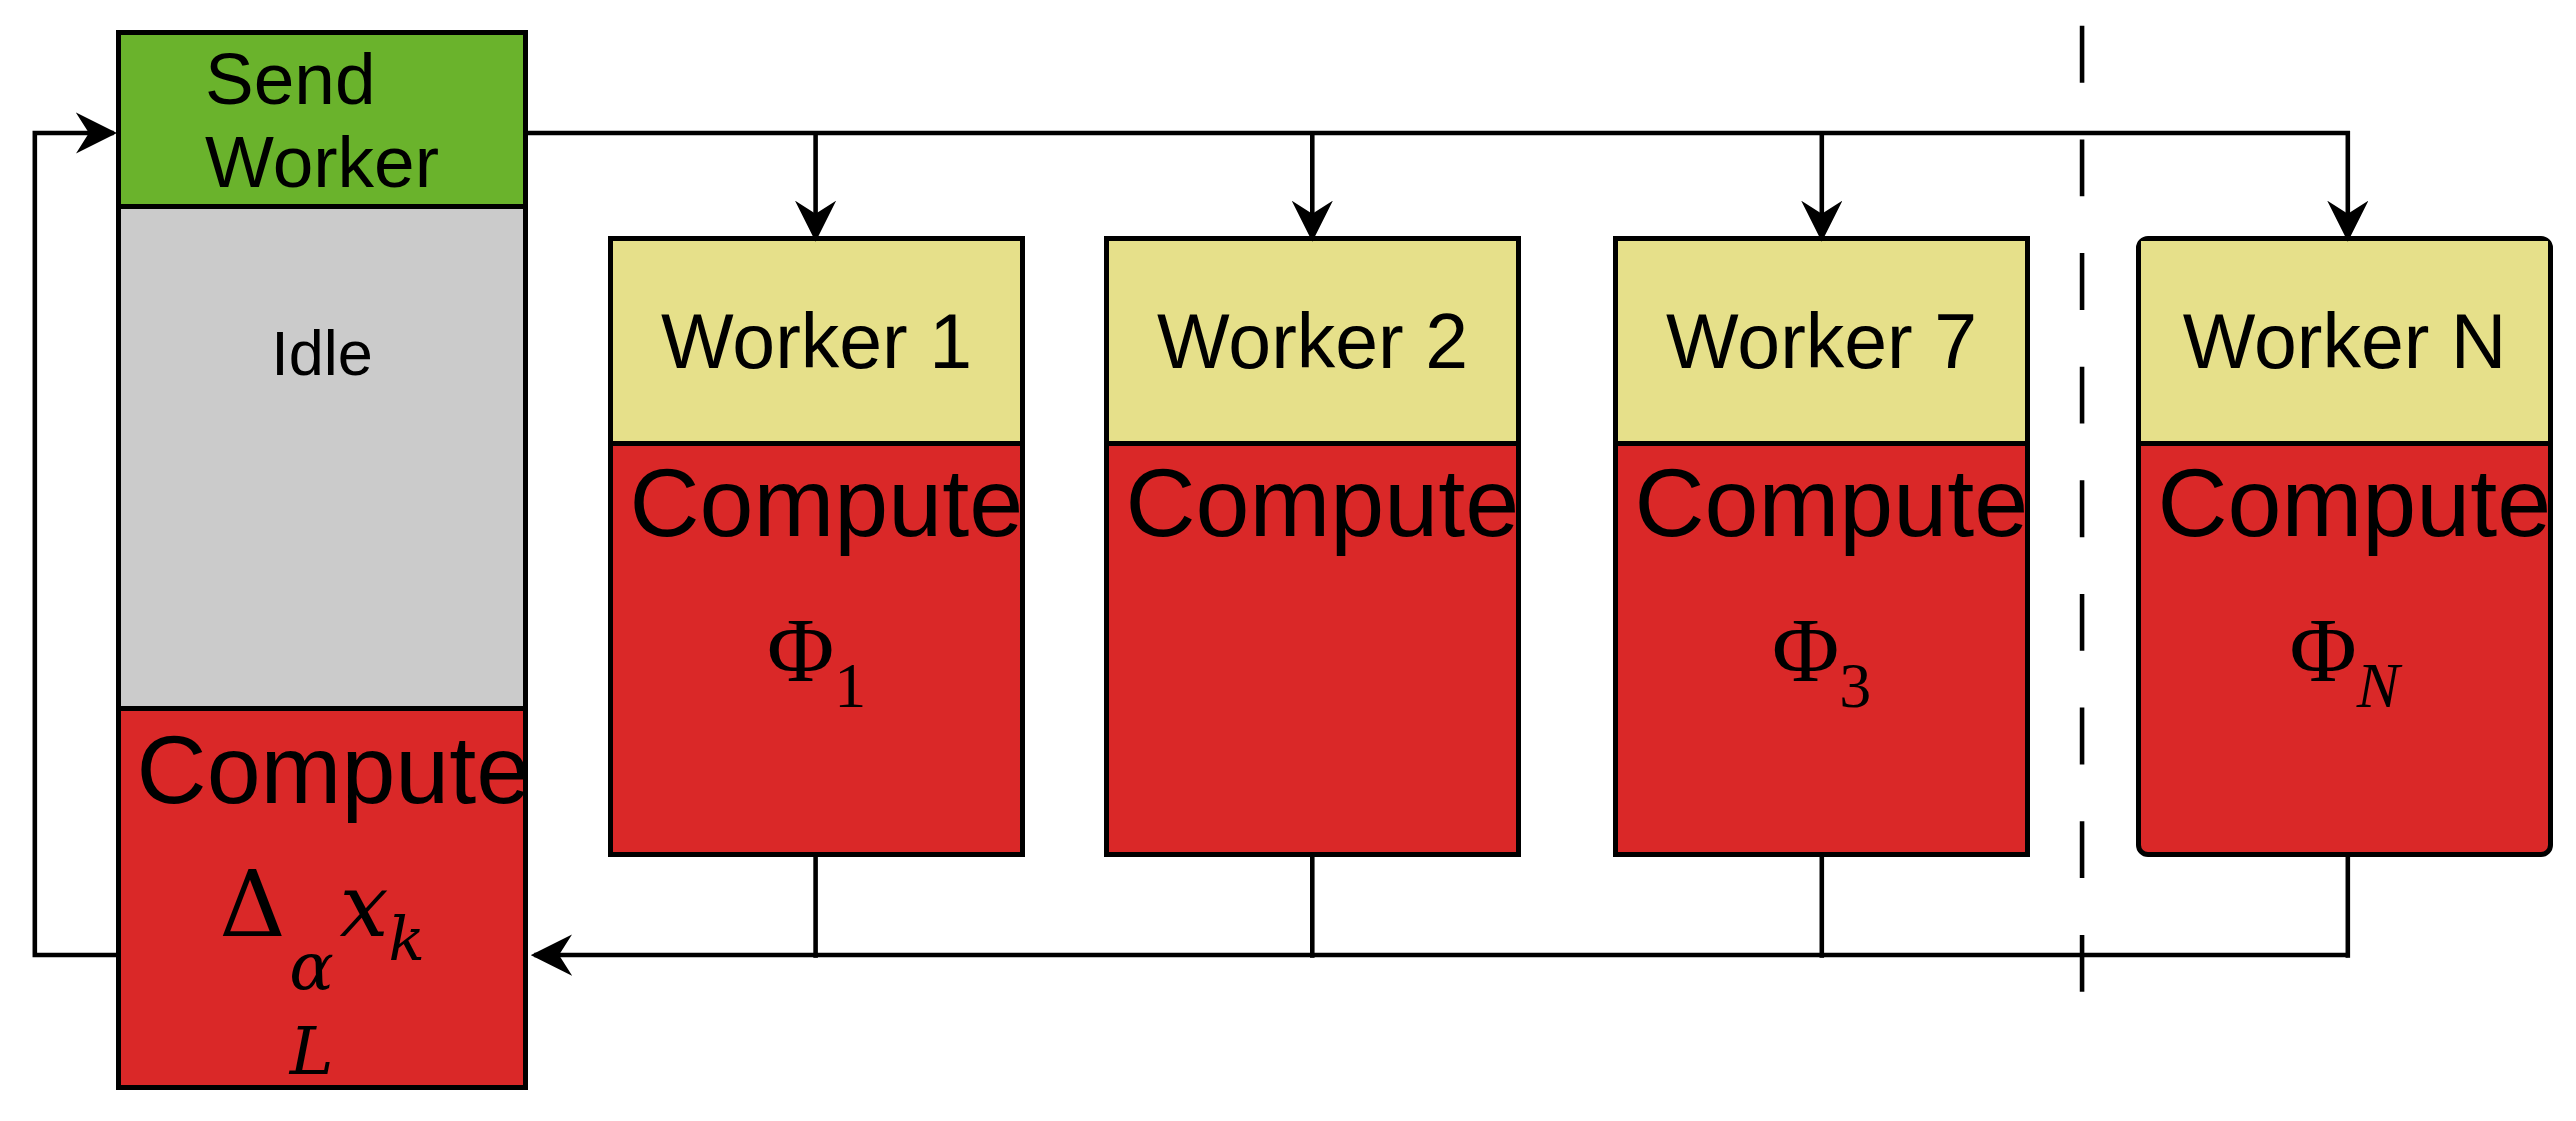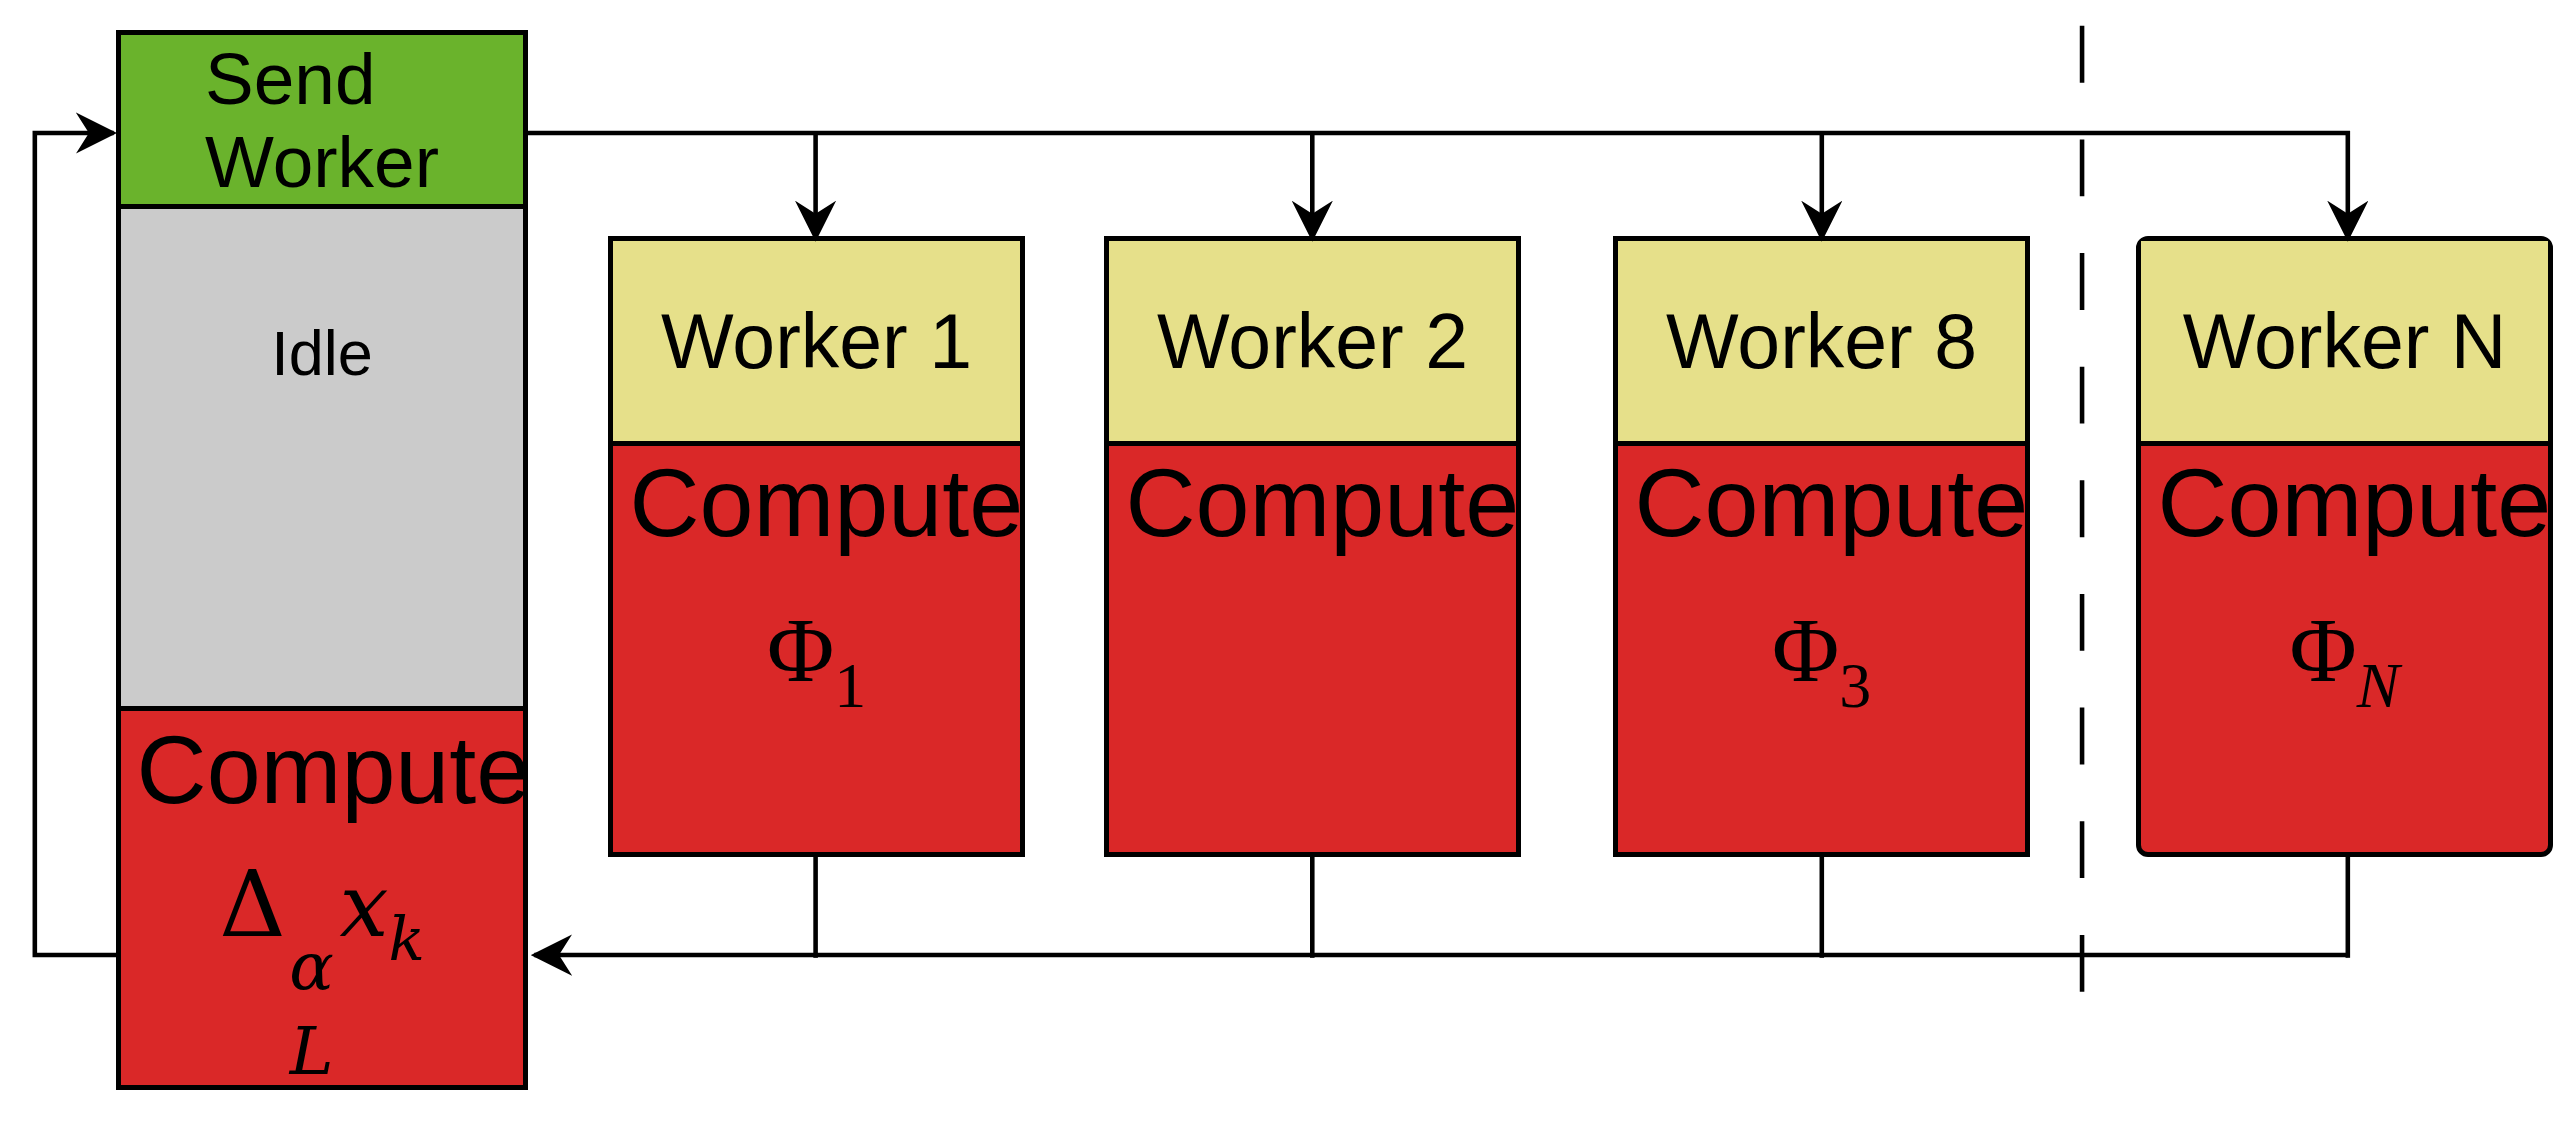--- a/index.html
+++ b/index.html
@@ -167,21 +167,21 @@
     <div class="worker-header">
       <span>Worker 2</span>
     </div>
     <div class="worker-body">
       <div class="compute-word">Compute</div>
     </div>
   </div>
 
   <div class="worker w3">
     <div class="worker-header">
-      <span>Worker 8</span>
+      <span>Worker 7</span>
     </div>
     <div class="worker-body">
       <div class="compute-word">Compute</div>
       <div class="phi-line"><span class="phi">Φ</span><span class="phi-sub">3</span></div>
     </div>
   </div>
 
   <div class="worker w4 worker-n">
     <div class="worker-header">
       <span>Worker N</span>

